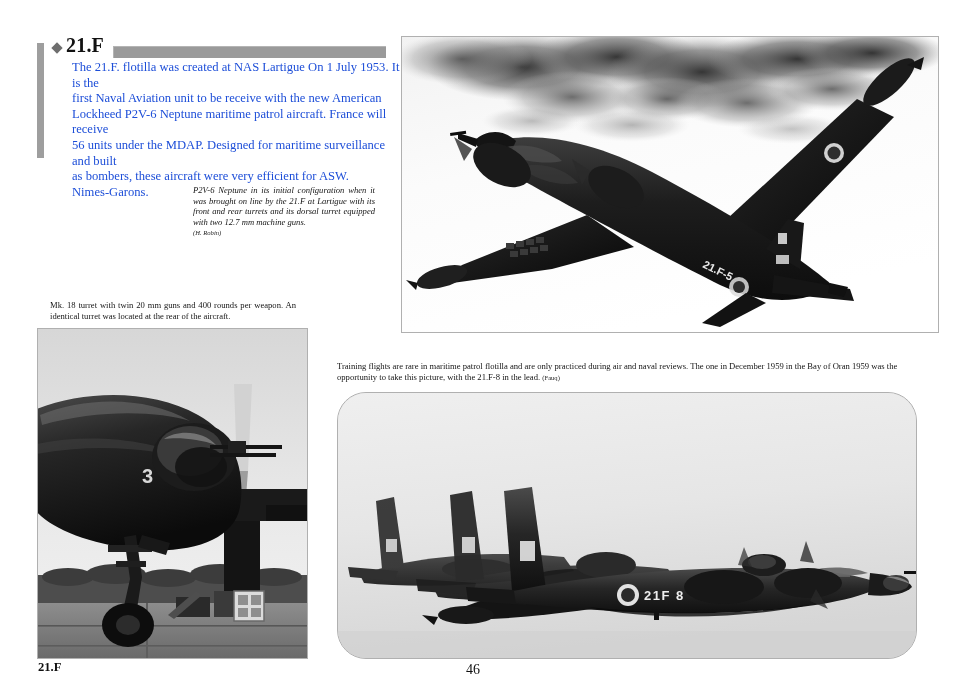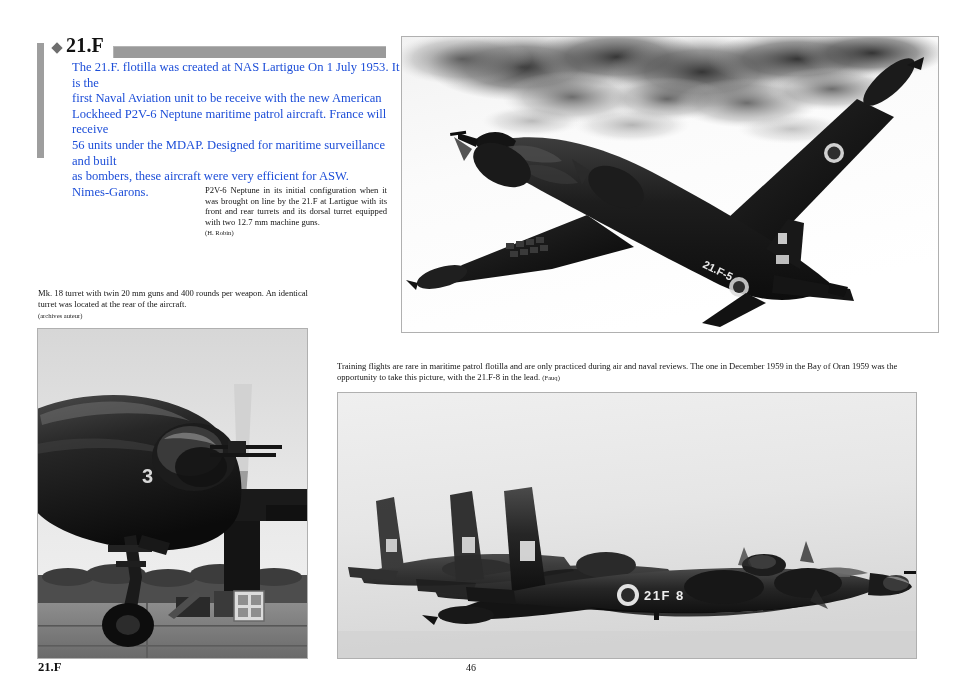--- a/index.html
+++ b/index.html
@@ -80,27 +80,28 @@
     line-height: 15.6px;
     text-align: left;
     color: #1d4ed8;
     margin-left: 24px;
   }
   .intro-text p { margin: 0; }
 
   
   .caption-neptune {
     position: absolute;
-    left: 205px;
+    left: 193px;
     top: 185px;
     width: 182px;
     font-size: 8.6px;
     line-height: 10.6px;
     text-align: justify;
     color: #141414;
+    font-style: italic;
   }
   .caption-neptune p { margin: 0; }
   .credit {
     font-size: 6.6px;
     line-height: 9px;
     display: block;
     margin-top: 1px;
     color: #232323;
   }
   .credit-inline {
@@ -112,21 +113,21 @@
   .caption-turret {
     position: absolute;
     left: 38px;
     top: 288px;
     width: 270px;
     font-size: 8.6px;
     line-height: 11.2px;
     text-align: justify;
     color: #141414;
   }
-  .caption-turret p { margin: 0; }
+  .caption-turret p { margin: 12px; }
 
   
   .caption-training {
     position: absolute;
     left: 337px;
     top: 361px;
     width: 578px;
     font-size: 8.6px;
     line-height: 11.4px;
     text-align: left;
@@ -151,37 +152,38 @@
     left: 37px;
     top: 328px;
     width: 269px;
     height: 329px;
   }
   .photo-bottom-right {
     left: 337px;
     top: 392px;
     width: 578px;
     height: 265px;
+    border-radius: 29px;
   }
   .photo svg { display: block; width: 100%; height: 100%; }
 
   
   .footer-left {
     position: absolute;
     left: 38px;
     top: 660px;
     font-size: 12.6px;
     font-weight: bold;
     color: #111111;
   }
   .footer-page {
     position: absolute;
     left: 466px;
     top: 662px;
-    font-size: 10px;
+    font-size: 14px;
     color: #111111;
   }
 </style>
 </head>
 <body>
 
 <div class="page">
 
   <div class="left-rule"></div>
 

